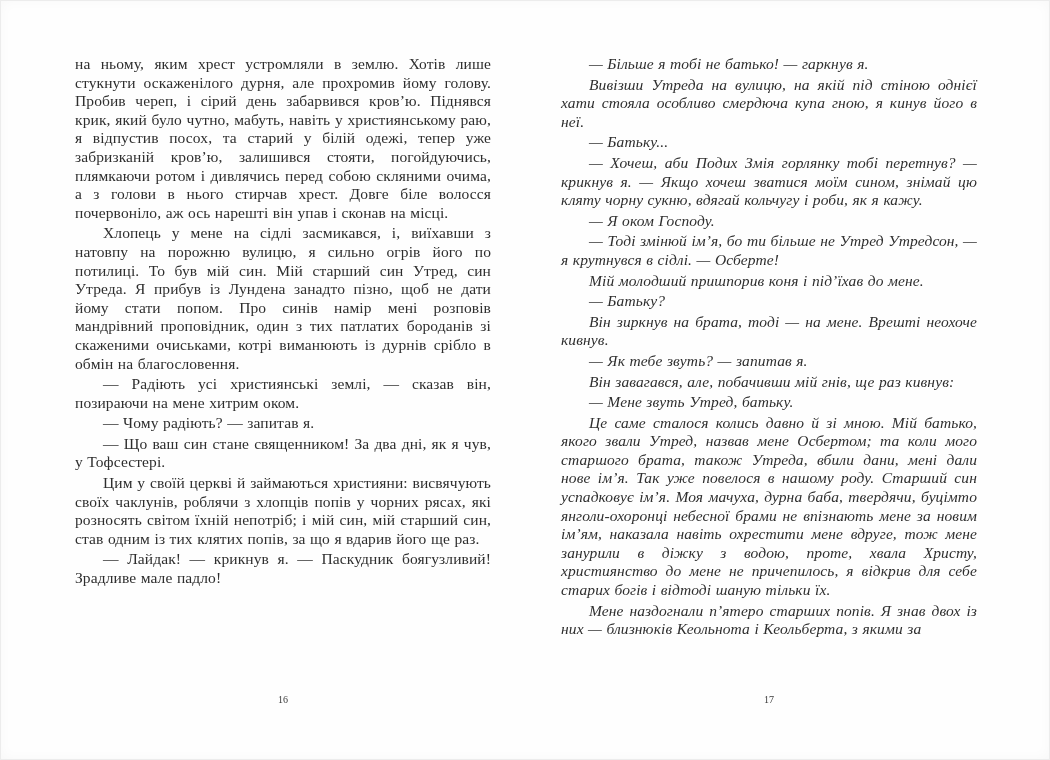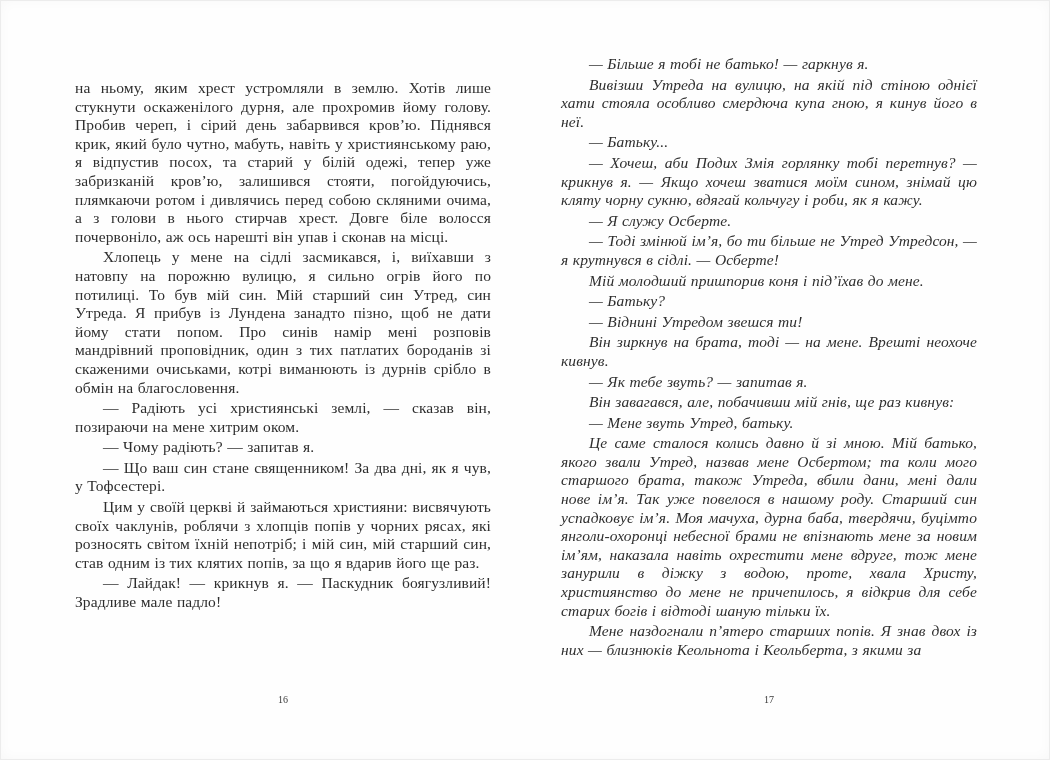--- a/index.html
+++ b/index.html
@@ -18,21 +18,21 @@
     position: absolute;
     inset: 0;
     background: #fefefe;
     box-shadow: inset 0 0 0 1px #ececec, inset 0 0 14px rgba(0,0,0,0.03);
   }
   .page {
     position: absolute;
     top: 55px;
     width: 416px;
   }
-  .page-left  { left: 75px; margin-top: 24px;  }
+  .page-left  { left: 75px;  }
   .page-right { left: 561px; font-style: italic; }
   .page p {
     margin: 0 0 2px 0;
     font-size: 15.5px;
     line-height: 18.6px;
     text-align: justify;
     text-indent: 28px;
     color: #2e2e2e;
     word-spacing: 0.5px;
     letter-spacing: 0.1px;
@@ -64,25 +64,24 @@
   <p>— Що ваш син стане священником! За два дні, як я чув, у Тофсестері.</p>
   <p>Цим у своїй церкві й займаються християни: висвячують своїх чаклунів, роблячи з хлопців попів у чорних рясах, які розносять світом їхній непотріб; і мій син, мій старший син, став одним із тих клятих попів, за що я вдарив його ще раз.</p>
   <p>— Лайдак! — крикнув я. — Паскудник боягузливий! Зрадливе мале падло!</p>
 </div>
 
 <div class="page page-right">
   <p>— Більше я тобі не батько! — гаркнув я.</p>
   <p>Вивізши Утреда на вулицю, на якій під стіною однієї хати стояла особливо смердюча купа гною, я кинув його в неї.</p>
   <p>— Батьку...</p>
   <p>— Хочеш, аби Подих Змія горлянку тобі перетнув? — крикнув я. — Якщо хочеш зватися моїм сином, знімай цю кляту чорну сукню, вдягай кольчугу і роби, як я кажу.</p>
-  <p>— Я служу Осберте.</p>
+  <p>— Я оком Господу.</p>
   <p>— Тоді змінюй ім’я, бо ти більше не Утред Утредсон, — я крутнувся в сідлі. — Осберте!</p>
   <p>Мій молодший пришпорив коня і під’їхав до мене.</p>
   <p>— Батьку?</p>
-  <p>— Віднині Утредом звешся ти!</p>
   <p>Він зиркнув на брата, тоді — на мене. Врешті неохоче кивнув.</p>
   <p>— Як тебе звуть? — запитав я.</p>
   <p>Він завагався, але, побачивши мій гнів, ще раз кивнув:</p>
   <p>— Мене звуть Утред, батьку.</p>
   <p>Це саме сталося колись давно й зі мною. Мій батько, якого звали Утред, назвав мене Осбертом; та коли мого старшого брата, також Утреда, вбили дани, мені дали нове ім’я. Так уже повелося в нашому роду. Старший син успадковує ім’я. Моя мачуха, дурна баба, твердячи, буцімто янголи-охоронці небесної брами не впізнають мене за новим ім’ям, наказала навіть охрестити мене вдруге, тож мене занурили в діжку з водою, проте, хвала Христу, християнство до мене не причепилось, я відкрив для себе старих богів і відтоді шаную тільки їх.</p>
   <p>Мене наздогнали п’ятеро старших попів. Я знав двох із них — близнюків Кеольнота і Кеольберта, з якими за</p>
 </div>
 
 <div class="page-number page-number-left">16</div>
 <div class="page-number page-number-right">17</div>

